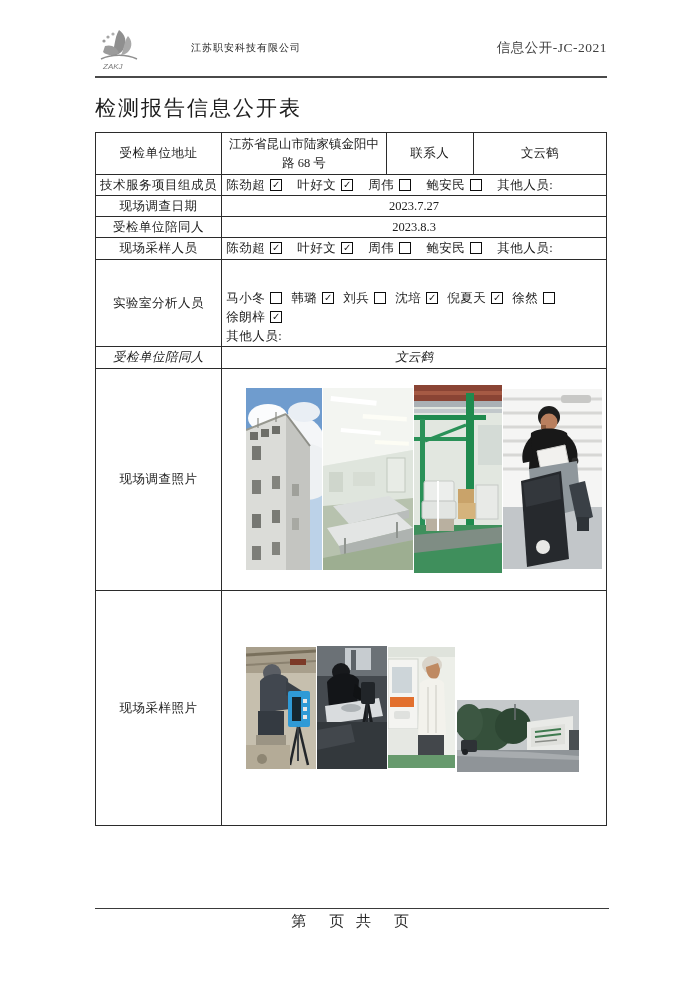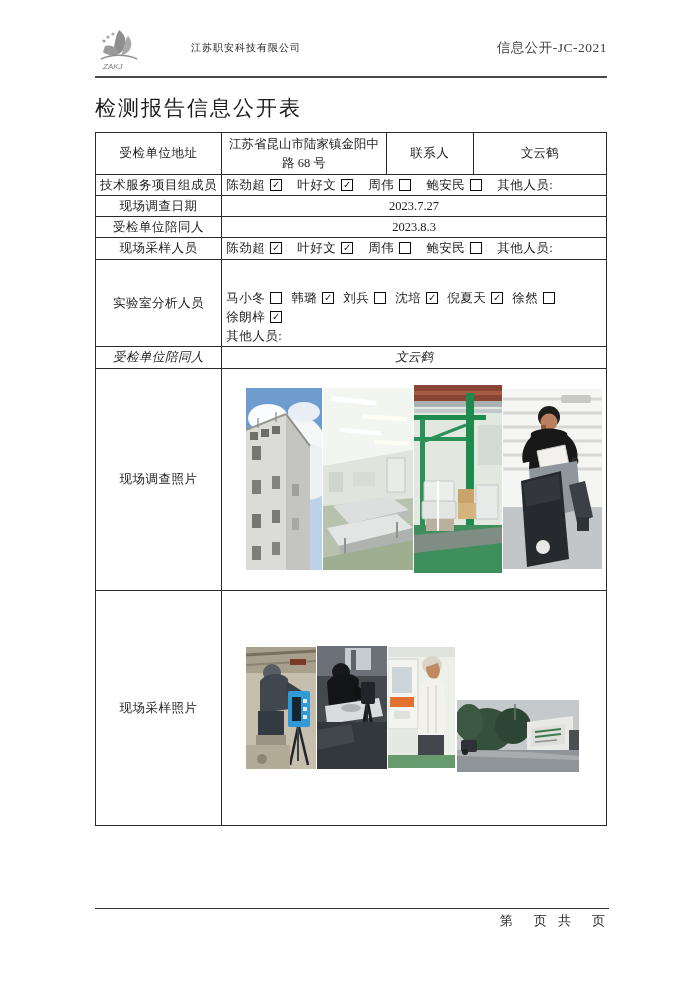--- a/index.html
+++ b/index.html
@@ -34,21 +34,21 @@
       font-family:"DejaVu Sans",sans-serif;box-sizing:content-box;background:#fff;}
   .members .other{letter-spacing:.5px;}
   .members.break-other .other{flex-basis:100%;}
   
   .photoRow{display:flex;align-items:center;margin-left:20px;}
   .photoRow .ph{flex:0 0 auto;display:block;margin-right:1px;}
   .photoRow svg{display:block;}
   
   .note{font-size:12.5px;margin-top:9px;letter-spacing:.5px;}
   .footer{position:absolute;left:95px;width:514px;top:908px;border-top:1.5px solid #3a3a3a;}
-  .footer .pg{text-align:right;font-size:13px;letter-spacing:4px;padding-top:3px;color:#2c2c2c;}
+  .footer .pg{text-align:center;font-size:15px;letter-spacing:4px;padding-top:3px;color:#2c2c2c;}
 </style>
 </head>
 <body>
 
 <div class="content">
 
   <div class="hdr">
     <svg class="logo" viewBox="0 0 48 46" aria-hidden="true">
       <path d="M24 4 C30 8 33 16 28 24 C25 28 20 30 16 30 C20 24 19 12 24 4 Z" fill="#8f8f8f"></path>
       <path d="M33 10 C37 14 38 21 33 26 C31 28 28 29 26 29 C29 24 29 15 33 10 Z" fill="#a9a9a9"></path>

